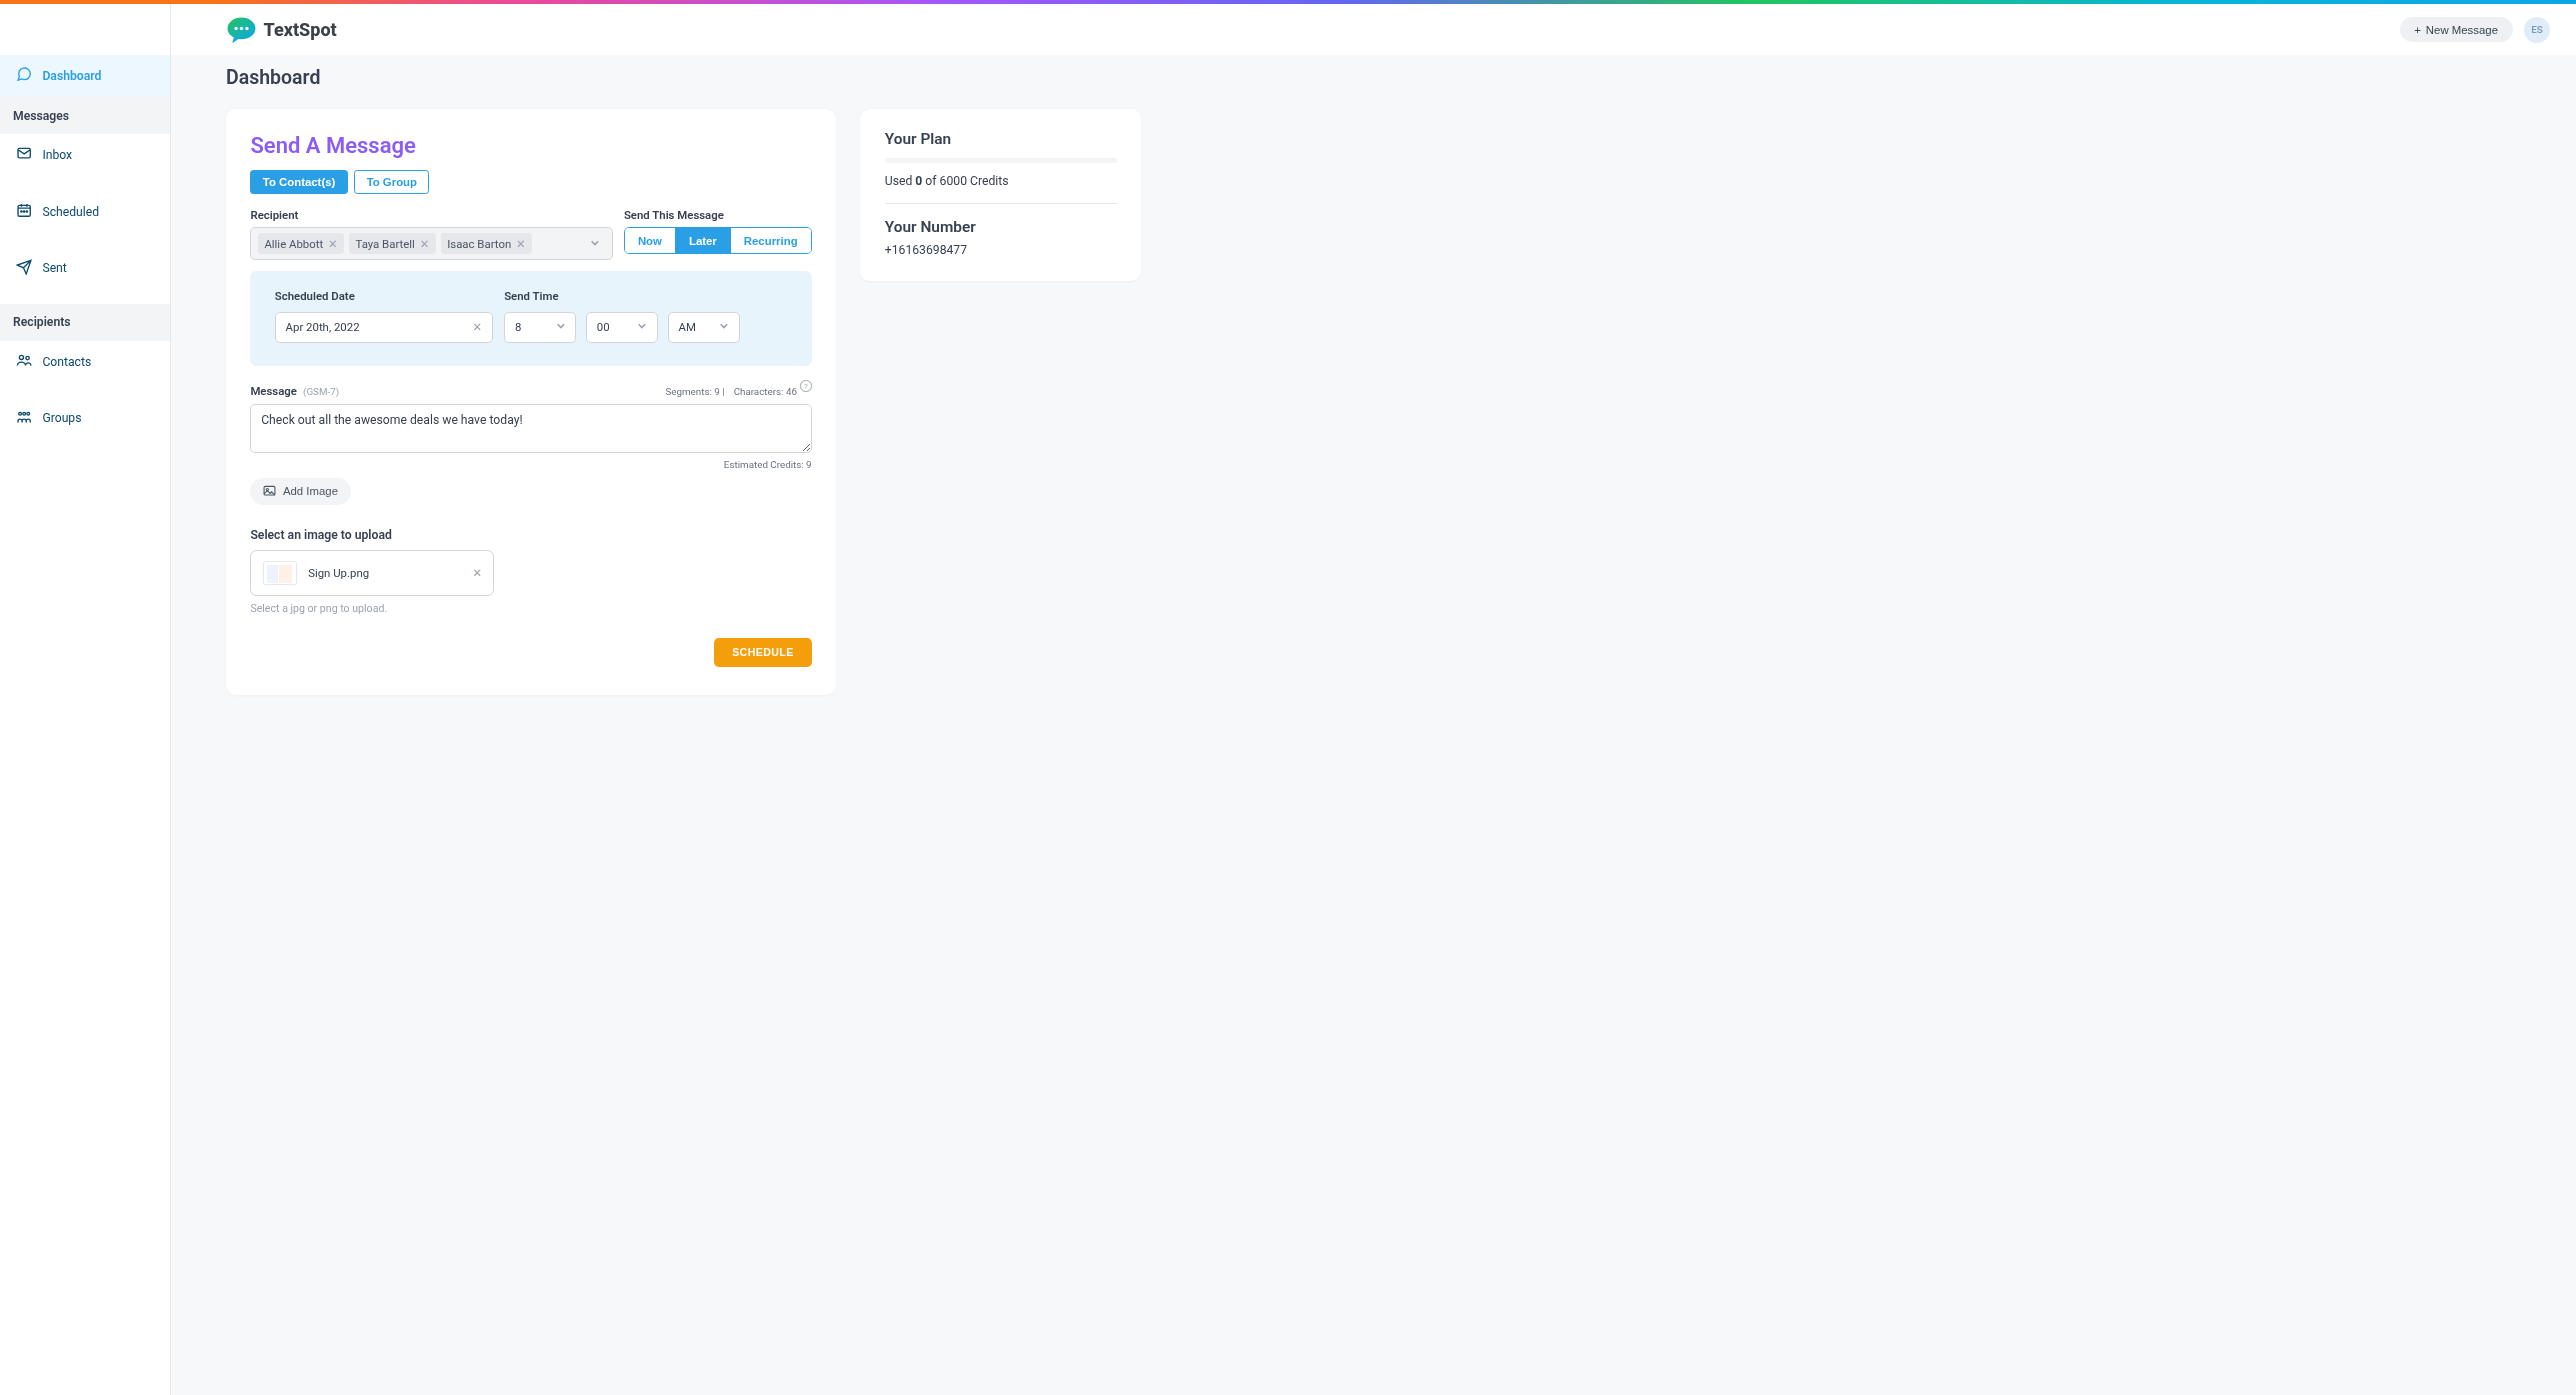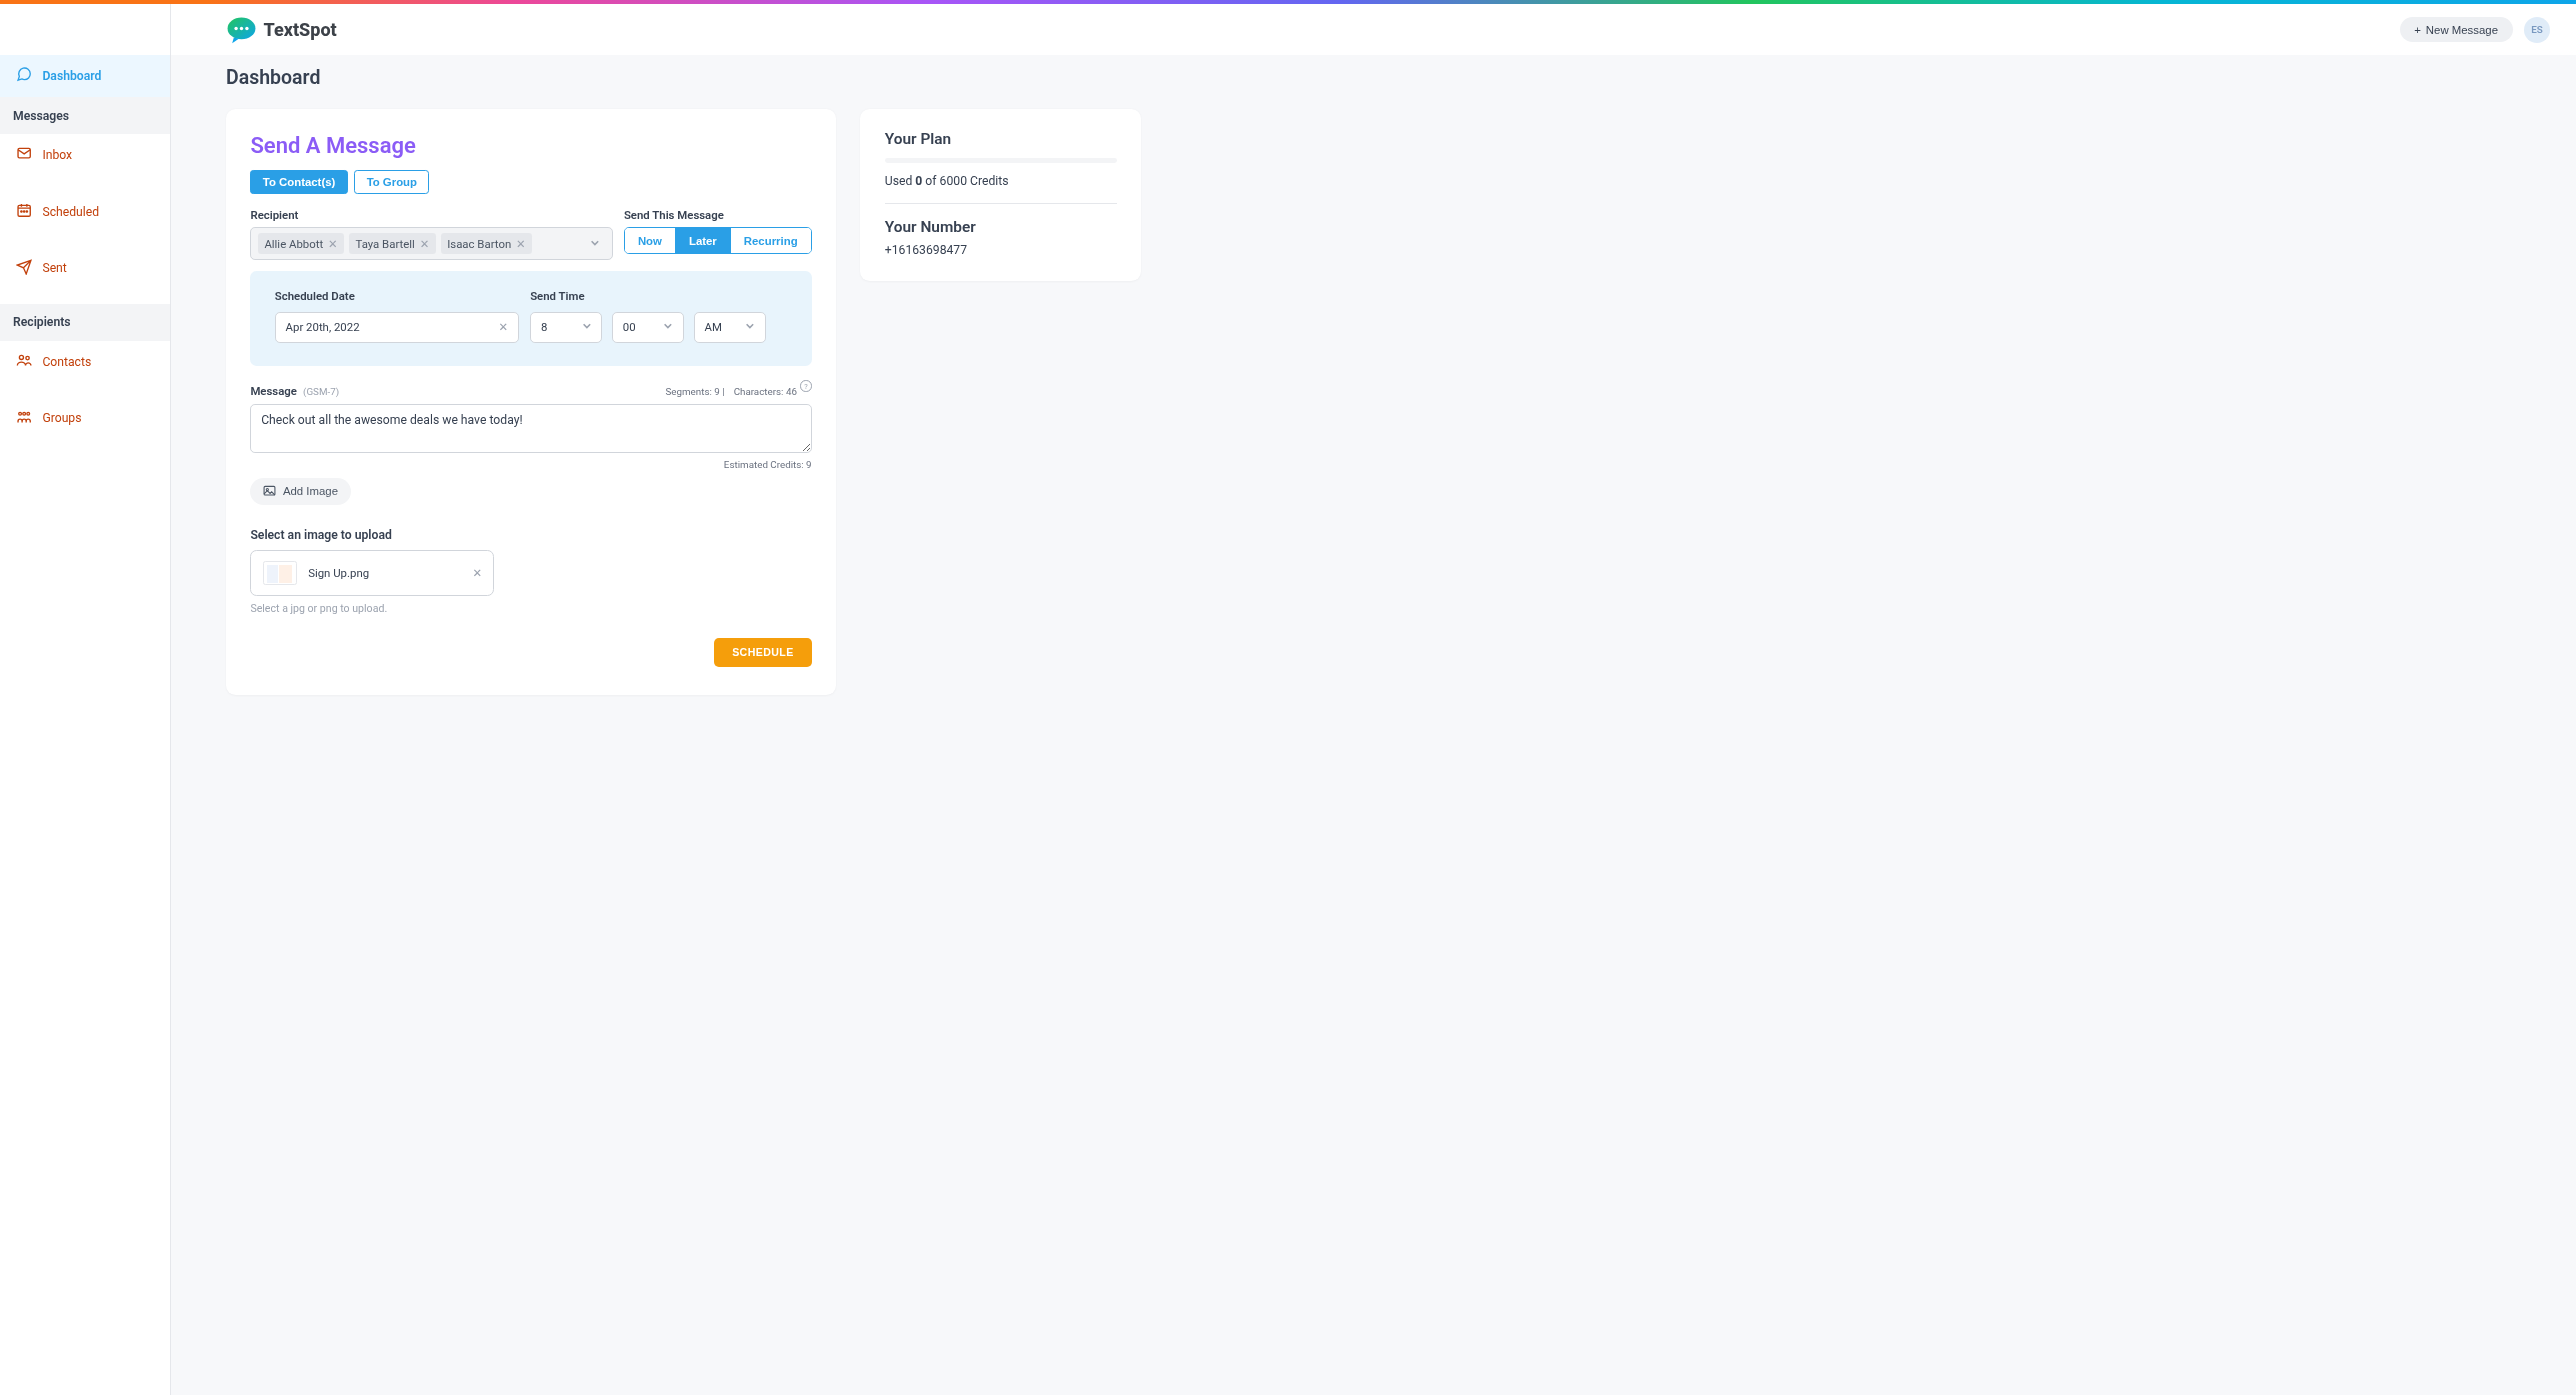--- a/index.html
+++ b/index.html
@@ -5,21 +5,21 @@
 * { box-sizing: border-box; margin: 0; padding: 0; }
 body { font-family: -apple-system, BlinkMacSystemFont, "Segoe UI", Roboto, Helvetica, Arial, sans-serif; background: #fff; color: #374151; font-size: 11.4px; }
 
 .gradient-bar { height: 4.1px; background: linear-gradient(90deg, #f97316 0%, #f97316 8%, #ec4899 20%, #a855f7 36%, #6366f1 52%, #22c55e 68%, #06b6d4 84%, #0ea5e9 100%); }
 
 .layout { display: flex; min-height: calc(100vh - 4.1px); }
 
 
 .sidebar { width: 171px; border-right: 0.8px solid #e5e7eb; background: #fff; display: flex; flex-direction: column; }
 .sidebar-blank { height: 51px; }
-.sidebar-item { display: flex; align-items: center; gap: 9.8px; padding: 11.4px 16.3px; color: #c2410c; cursor: pointer; font-size: 12.2px; }
+.sidebar-item { display: flex; align-items: center; gap: 9.8px; padding: 11.4px 16.3px; color: #0c4a6e; cursor: pointer; font-size: 12.2px; }
 .sidebar-item.active { background: #ecf7ff; color: #2a9fe6; font-weight: 600; }
 .sidebar-section { padding: 11.4px 13px; background: #f3f4f6; color: #374151; font-weight: 600; font-size: 12.2px; }
 .sidebar-item svg { width: 16.3px; height: 16.3px; flex-shrink: 0; }
 .sidebar-item + .sidebar-item { margin-top: 14.6px; }
 .sidebar-item.active + .sidebar-section,
 .sidebar-section + .sidebar-item { margin-top: 0; }
 .sidebar .group { padding-bottom: 14.6px; }
 
 
 .main { flex: 1; background: #f7f8fa; display: flex; flex-direction: column; }
@@ -56,21 +56,21 @@
 
 .segmented { display: flex; border: 0.8px solid #2a9fe6; border-radius: 4.9px; overflow: hidden; }
 .seg-btn { padding: 6.5px 13px; font-size: 11.4px; font-weight: 600; cursor: pointer; background: #fff; color: #2a9fe6; border: none; }
 .seg-btn + .seg-btn { border-left: 0.8px solid #2a9fe6; }
 .seg-btn.active { background: #2a9fe6; color: #fff; }
 
 .schedule-panel { background: #e8f4fc; border-radius: 6.5px; padding: 18px 24.4px 23px; margin-top: 11.4px; }
 .schedule-panel .label { margin-bottom: 8.1px; }
 .schedule-row { display: flex; gap: 11.4px; }
 .input-wrap { position: relative; background: #fff; border: 0.8px solid #d1d5db; border-radius: 4.9px; display: flex; align-items: center; padding: 0 9.8px; height: 31px; }
-.input-wrap.date { width: 244px; }
+.input-wrap.date { width: 218px; }
 .input-wrap.sel { width: 72px; justify-content: space-between; }
 .input-text { font-size: 11.4px; color: #374151; }
 .input-x { color: #9ca3af; cursor: pointer; margin-left: auto; }
 .caret-down { color: #9ca3af; }
 
 .msg-head { display: flex; align-items: baseline; justify-content: space-between; margin-top: 18px; }
 .msg-head .label { margin-bottom: 0; }
 .msg-meta-right { font-size: 9.8px; color: #6b7280; display: flex; align-items: center; gap: 3.3px; }
 .gsm { font-size: 9.8px; color: #9ca3af; font-weight: 400; margin-left: 3.3px; }
 .help-icon { width: 11.4px; height: 11.4px; border: 0.8px solid #9ca3af; border-radius: 50%; display: inline-flex; align-items: center; justify-content: center; font-size: 7.3px; color: #9ca3af; position: relative; top: -4.9px; }

